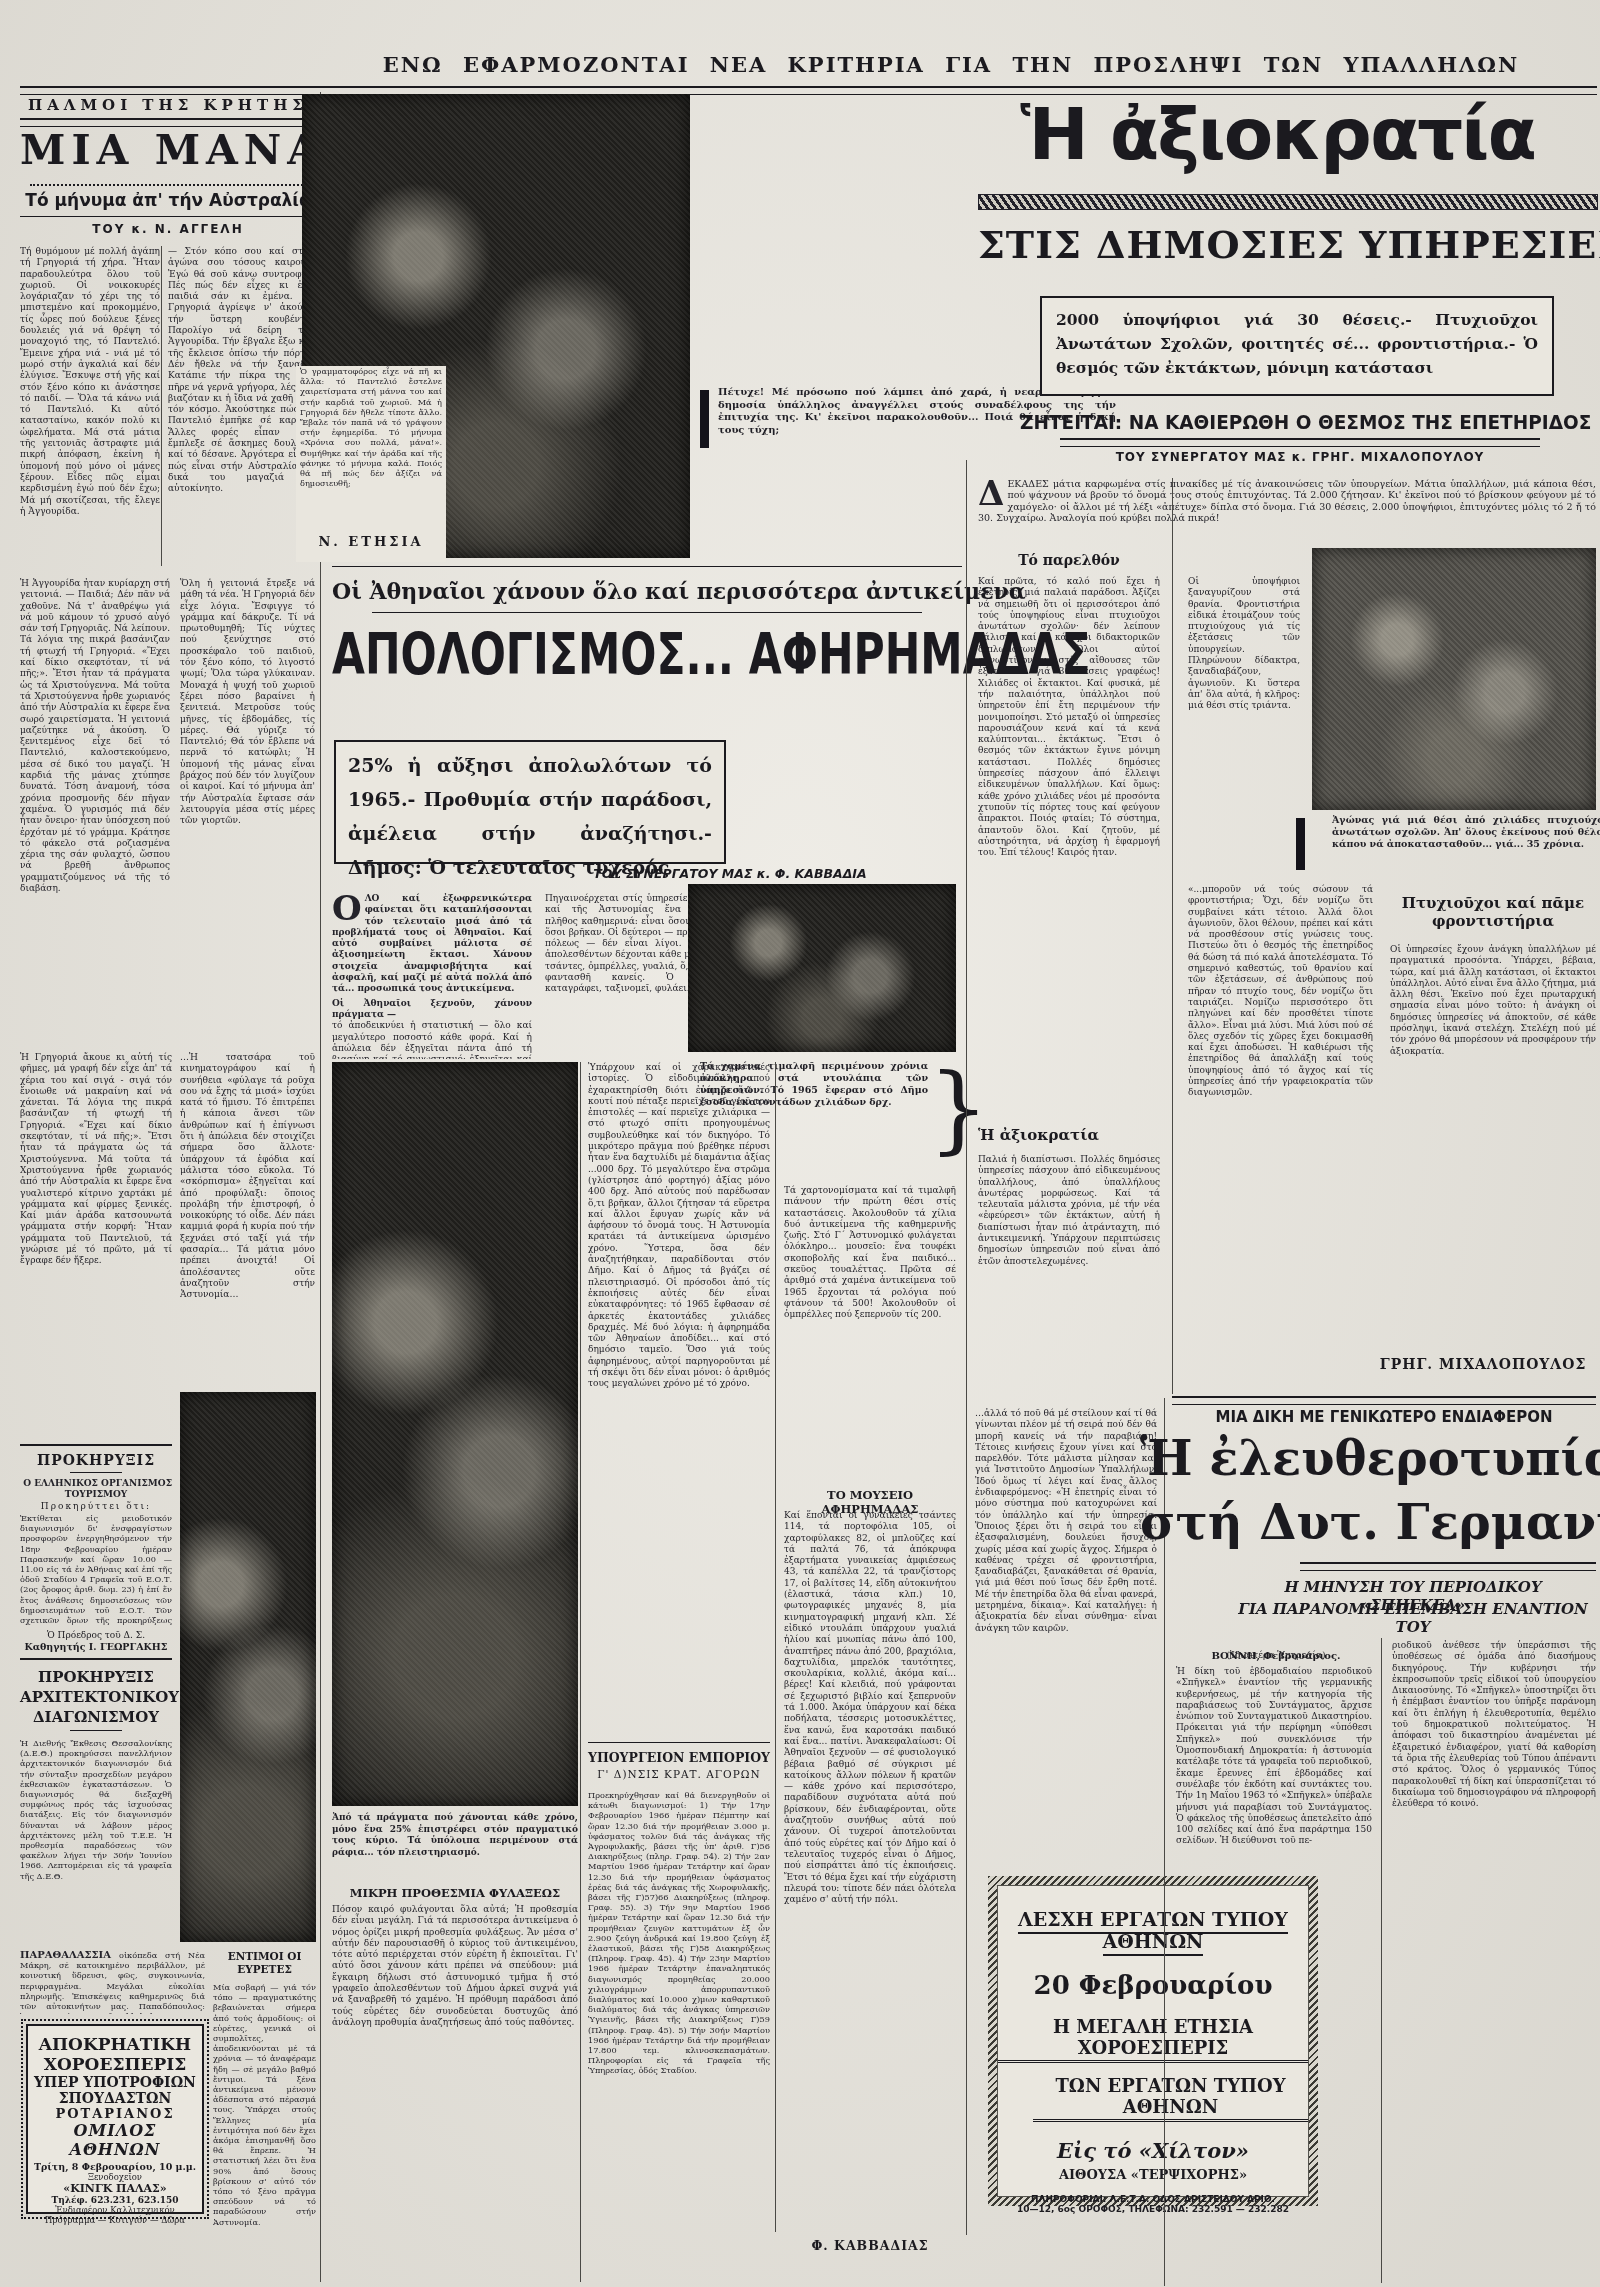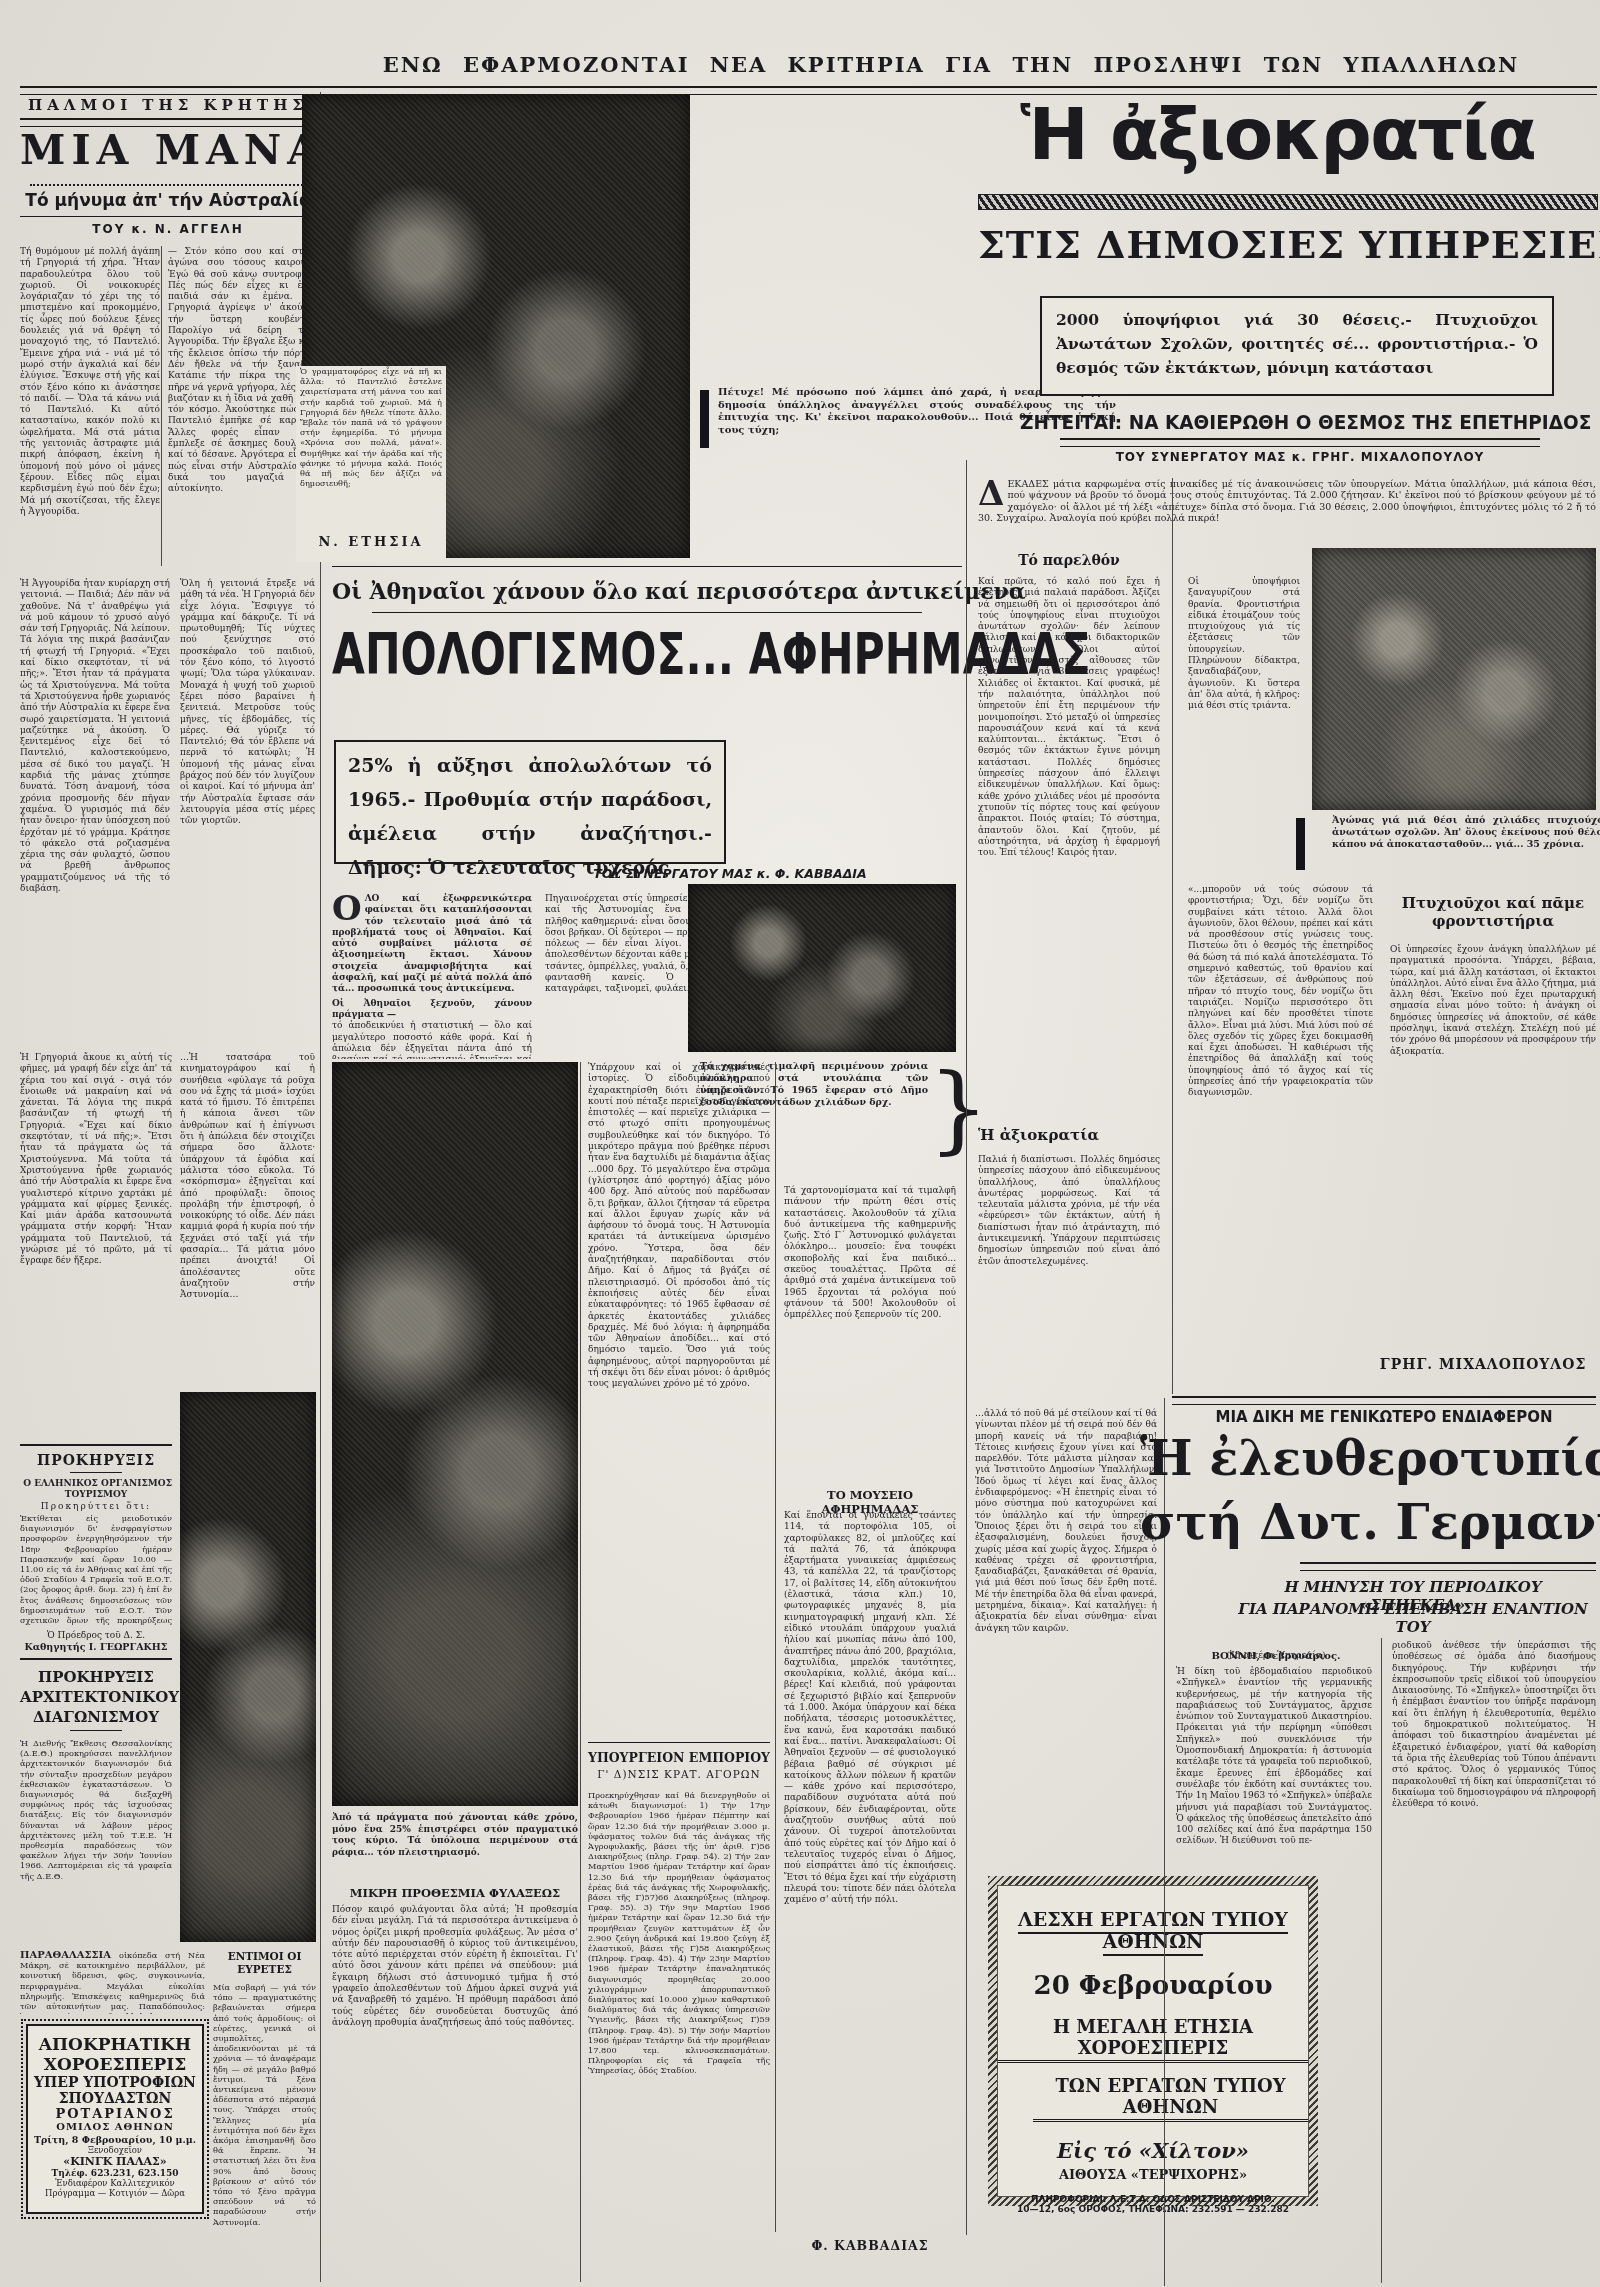--- a/index.html
+++ b/index.html
@@ -85,21 +85,21 @@
     <span class="b" style="font-size:10px;">ΠΑΡΑΘΑΛΑΣΣΙΑ</span>
     <span>οἰκόπεδα στή Νέα Μάκρη, σέ κατοικημένο περιβάλλον, μέ κοινοτική ὕδρευσι, φῶς, συγκοινωνία, περιφραγμένα. Μεγάλαι εὐκολίαι πληρωμῆς. Ἐπισκέψεις καθημερινῶς διά τῶν αὐτοκινήτων μας. Παπαδόπουλος: Ἐμμ. Μπενάκη 23, τηλ. 611 454</span>
   </div>
 
   <div class="abs scallop c" style="left:26px;top:2024px;width:174px;height:186px;">
     <div class="b" style="font-size:17px;margin-top:8px;">ΑΠΟΚΡΗΑΤΙΚΗ</div>
     <div class="b" style="font-size:17px;">ΧΟΡΟΕΣΠΕΡΙΣ</div>
     <div class="b" style="font-size:14px;">ΥΠΕΡ ΥΠΟΤΡΟΦΙΩΝ</div>
     <div class="b" style="font-size:14px;">ΣΠΟΥΔΑΣΤΩΝ</div>
     <div class="b" style="font-size:13px;letter-spacing:2px;">ΡΟΤΑΡΙΑΝΟΣ</div>
-    <div class="b" style="font-size:10px;letter-spacing:1px;">ΟΜΙΛΟΣ ΑΘΗΝΩΝ</div>
+    <div class="b" style="font-size:16px;letter-spacing:1px;font-style:italic;">ΟΜΙΛΟΣ ΑΘΗΝΩΝ</div>
     <div class="b" style="font-size:9.5px;margin-top:2px;">Τρίτη, 8 Φεβρουαρίου, 10 μ.μ.</div>
     <div style="font-size:8.5px;">Ξενοδοχεῖον</div>
     <div class="b" style="font-size:11px;">«ΚΙΝΓΚ ΠΑΛΑΣ»</div>
     <div class="b" style="font-size:9px;">Τηλέφ. 623.231, 623.150</div>
     <div style="font-size:8.5px;">Ἐνδιαφέρον Καλλιτεχνικόν</div>
     <div style="font-size:8.5px;">Πρόγραμμα — Κοτιγιόν — Δῶρα</div>
   </div>
 
   <div class="abs xhead" style="left:213px;top:1950px;width:103px;font-size:10.5px;line-height:13px;">ΕΝΤΙΜΟΙ ΟΙ ΕΥΡΕΤΕΣ</div>
   <div class="abs txt8" style="left:213px;top:1982px;width:103px;height:300px;">Μία σοβαρή — γιά τόν τόπο — πραγματικότης βεβαιώνεται σήμερα ἀπό τούς ἁρμοδίους: οἱ εὑρέτες, γενικά οἱ συμπολῖτες, ἀποδεικνύονται μέ τά χρόνια — τό ἀναφέραμε ἤδη — σέ μεγάλο βαθμό ἔντιμοι. Τά ξένα ἀντικείμενα μένουν ἀδέσποτα στό πέρασμά τους. Ὑπάρχει στούς Ἕλληνες μία ἐντιμότητα πού δέν ἔχει ἀκόμα ἐπισημανθῆ ὅσο θά ἔπρεπε. Ἡ στατιστική λέει ὅτι ἕνα 90% ἀπό ὅσους βρίσκουν σ' αὐτό τόν τόπο τό ξένο πρᾶγμα σπεύδουν νά τό παραδώσουν στήν Ἀστυνομία.</div>

